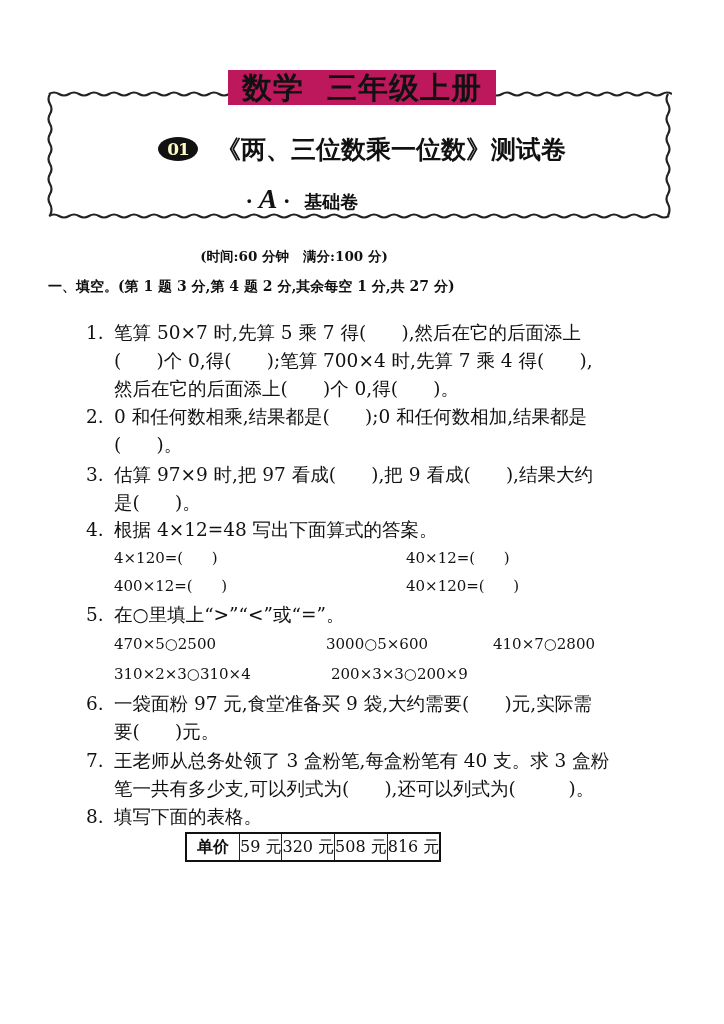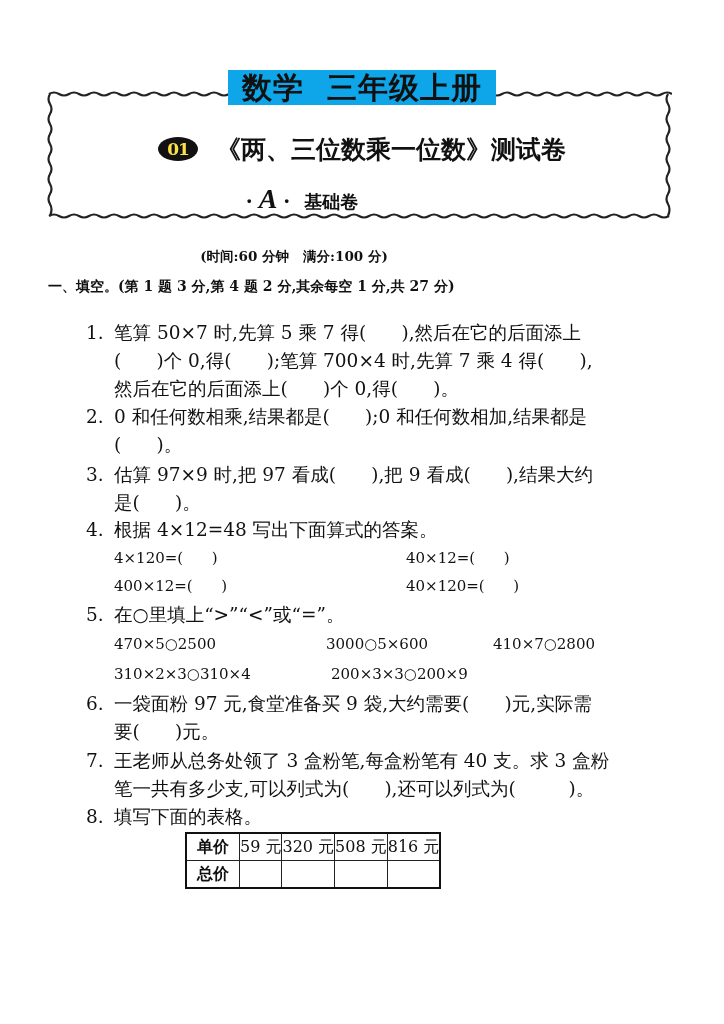--- a/index.html
+++ b/index.html
@@ -6,29 +6,29 @@
     body {
       width: 724px; height: 1024px; position: relative; overflow: hidden;
       font-family: "DejaVu Serif", "Liberation Serif", serif;
       color: #111;
     }
     .page-title {
       position: absolute; left: 0; width: 724px; top: 68px;
       text-align: center; font-size: 30px; font-weight: bold;
       letter-spacing: 1px; background: transparent;
     }
-    .page-title span.t { background: #0ea5e9; padding: 0 14px; position: relative; z-index: 2; }
+    .page-title span.t { background: #be185d; padding: 0 14px; position: relative; z-index: 2; }
     .header-box { position: absolute; left: 46px; top: 88px; width: 626px; height: 134px; }
     .header-box svg { position: absolute; left: 0; top: 0; }
     .subtitle-row {
       position: absolute; left: 0; width: 724px; top: 133px;
       text-align: center; font-size: 25px; font-weight: bold; white-space: nowrap;
     }
     .badge {
-      display: inline-block; background: #111; color: #fde047; border-radius: 50%/50%;
+      display: inline-block; background: #111; color: #fef9c3; border-radius: 50%/50%;
       width: 40px; height: 24px; line-height: 24px; font-size: 17px; text-align: center;
       vertical-align: 3px; margin-right: 18px; font-family: "DejaVu Serif", serif; font-weight: bold;
       letter-spacing: -1px;
     }
     .level-row {
       position: absolute; left: 0; width: 604px; top: 183px;
       text-align: center; font-size: 18px; font-weight: bold; white-space: nowrap;
     }
     .level-row .letter { font-family: "Liberation Serif", serif; font-style: italic; font-size: 28px; margin: 0 6px; }
     .level-row .dot { font-size: 20px; }
@@ -142,21 +142,14 @@
 
 <table class="price-table">
   <tbody>
   <tr>
     <td class="c0">单价</td>
     <td>59 元</td>
     <td>320 元</td>
     <td>508 元</td>
     <td>816 元</td>
   </tr>
-  <tr>
-    <td class="c0">总价</td>
-    <td></td>
-    <td></td>
-    <td></td>
-    <td></td>
-  </tr>
 </tbody>
   </table>
 
 </body></html>

